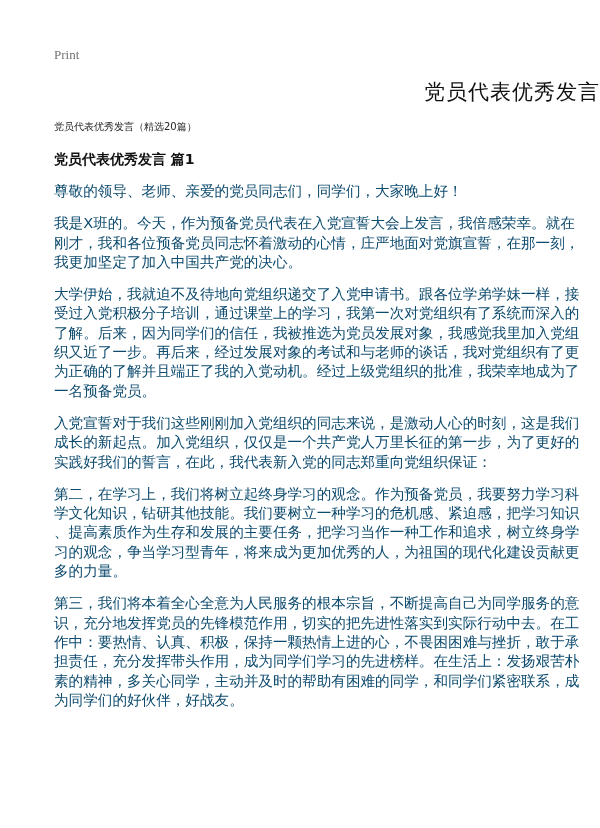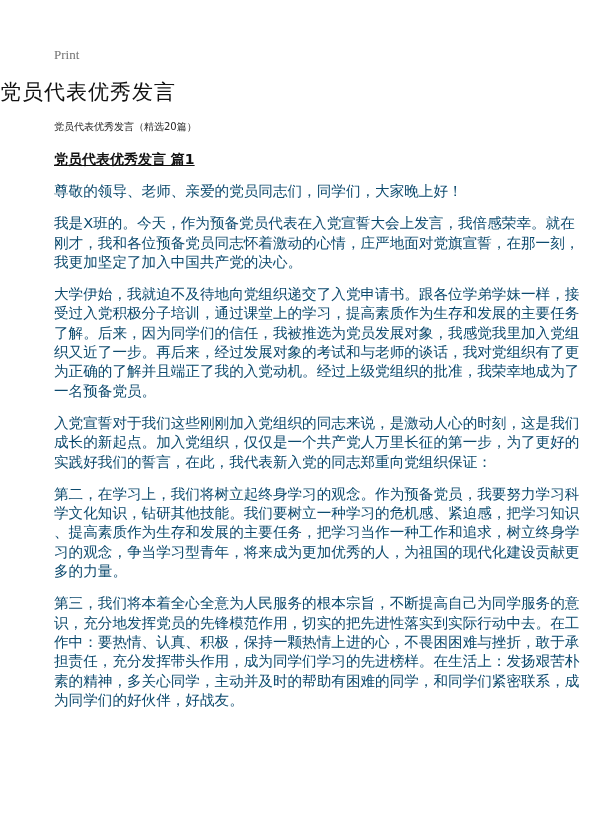--- a/index.html
+++ b/index.html
@@ -23,21 +23,21 @@
       font-size: 13px;
       color: #737373;
       text-decoration: none;
       cursor: pointer;
     }
     .doc-title {
       position: absolute;
       left: 0;
       width: 600px;
       top: 78px;
-      text-align: left;
+      text-align: right;
       font-size: 21px;
       font-weight: normal;
       letter-spacing: 1px;
       margin: 0;
       color: #111;
     }
     .subtitle {
       position: absolute;
       left: 54px;
       top: 120px;
@@ -48,21 +48,20 @@
     }
     .section-heading {
       position: absolute;
       left: 54px;
       top: 151px;
       font-size: 14px;
       font-weight: bold;
       margin: 0;
       color: #111;
       white-space: nowrap;
-      text-decoration: underline;
     }
     .body {
       position: absolute;
       left: 54px;
       top: 181px;
       width: 500px;
     }
     .para {
       margin: 0 0 13px 0;
     }
@@ -90,21 +89,21 @@
   <p class="para">
     <span class="line">尊敬的领导、老师、亲爱的党员同志们，同学们，大家晚上好！</span>
   </p>
   <p class="para">
     <span class="line">我是X班的。今天，作为预备党员代表在入党宣誓大会上发言，我倍感荣幸。就在</span>
     <span class="line">刚才，我和各位预备党员同志怀着激动的心情，庄严地面对党旗宣誓，在那一刻，</span>
     <span class="line">我更加坚定了加入中国共产党的决心。</span>
   </p>
   <p class="para">
     <span class="line">大学伊始，我就迫不及待地向党组织递交了入党申请书。跟各位学弟学妹一样，接</span>
-    <span class="line">受过入党积极分子培训，通过课堂上的学习，提高素质作为生存和发展的主要任务</span>
+    <span class="line">受过入党积极分子培训，通过课堂上的学习，我第一次对党组织有了系统而深入的</span>
     <span class="line">了解。后来，因为同学们的信任，我被推选为党员发展对象，我感觉我里加入党组</span>
     <span class="line">织又近了一步。再后来，经过发展对象的考试和与老师的谈话，我对党组织有了更</span>
     <span class="line">为正确的了解并且端正了我的入党动机。经过上级党组织的批准，我荣幸地成为了</span>
     <span class="line">一名预备党员。</span>
   </p>
   <p class="para">
     <span class="line">入党宣誓对于我们这些刚刚加入党组织的同志来说，是激动人心的时刻，这是我们</span>
     <span class="line">成长的新起点。加入党组织，仅仅是一个共产党人万里长征的第一步，为了更好的</span>
     <span class="line">实践好我们的誓言，在此，我代表新入党的同志郑重向党组织保证：</span>
   </p>

